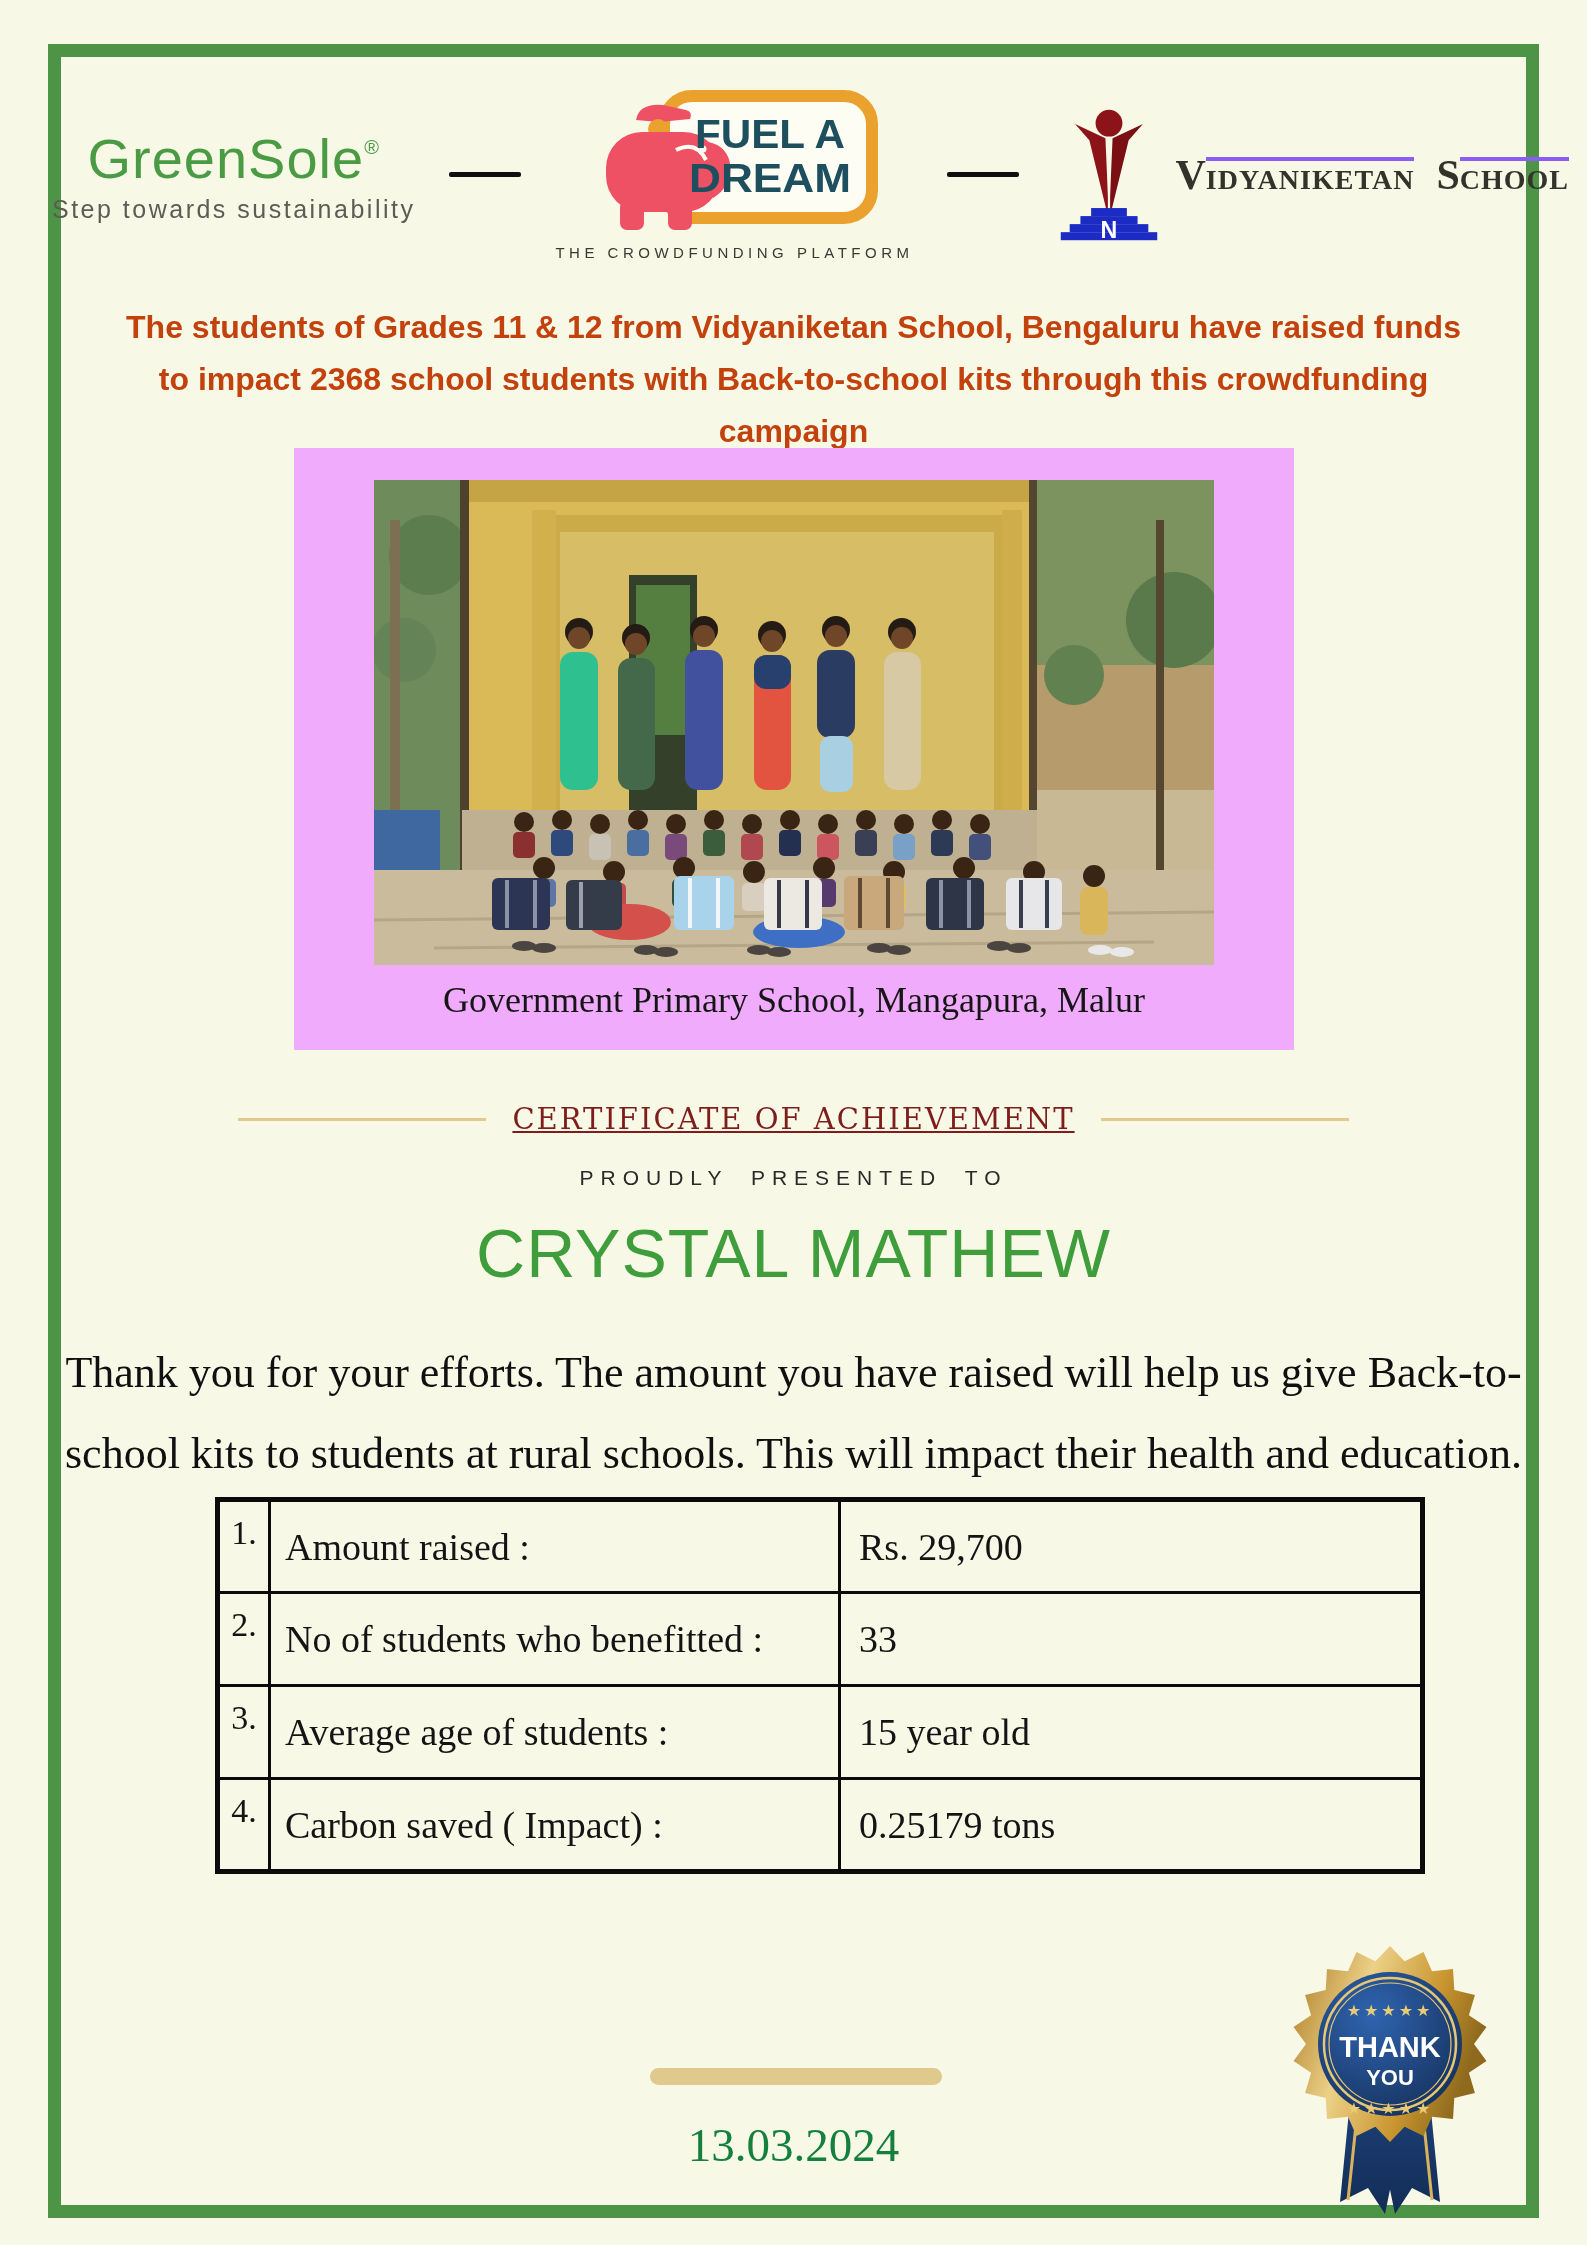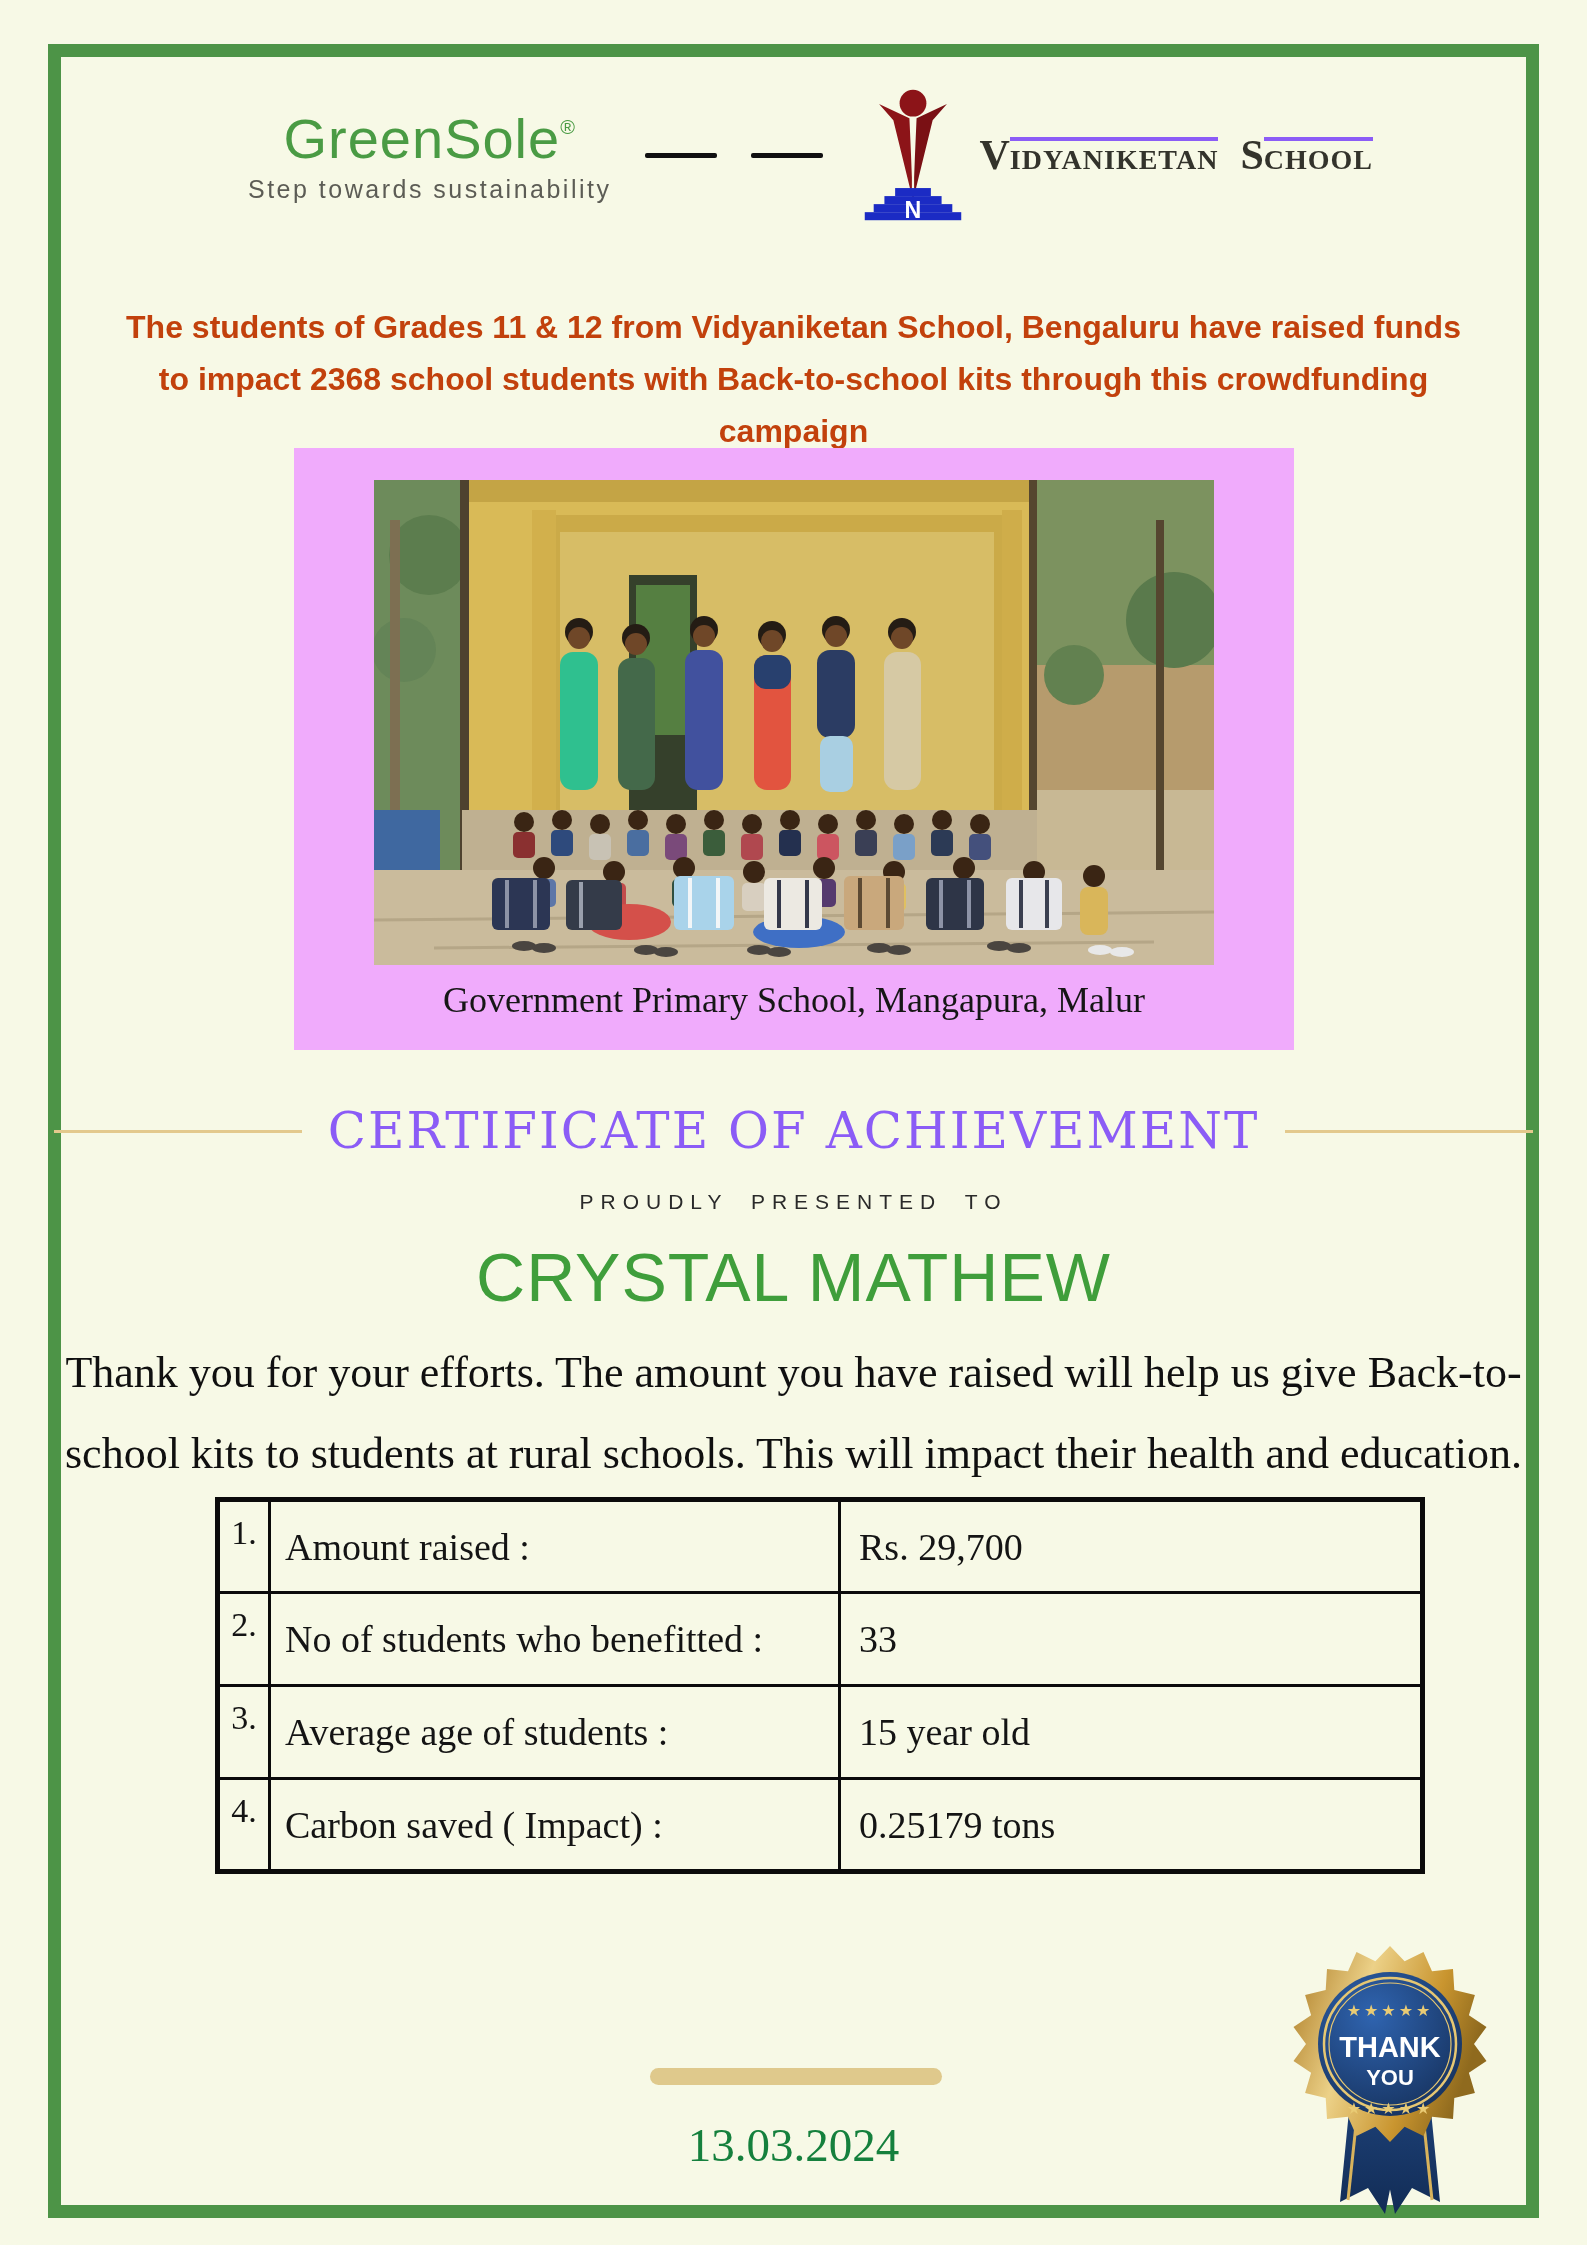--- a/index.html
+++ b/index.html
@@ -37,22 +37,22 @@
   
   .photo-mat{position:absolute;top:448px;left:294px;width:1000px;height:602px;
              background:#f0abfc;}
   .photo-mat svg{display:block;margin:32px auto 0 auto;}
   .photo-caption{margin-top:14px;text-align:center;font-size:36px;color:#161616;}
 
   
   .cert-block{position:absolute;top:1102px;left:0;width:100%;text-align:center;}
   .cert-title-row{display:flex;align-items:center;justify-content:center;gap:26px;}
   .gold-line{width:248px;height:3px;background:#e3c98d;}
-  .cert-title{font-family:"DejaVu Serif",serif;font-size:50px;color:#8b5cf6;
-              letter-spacing:2px;font-weight:normal;}
+  .cert-title{font-family:"DejaVu Serif",serif;font-size:29px;color:#7f1d1d;
+              letter-spacing:2px;font-weight:normal;text-decoration:underline;}
   .presented{margin-top:30px;font-family:"Liberation Sans",sans-serif;font-size:21px;
              letter-spacing:7px;word-spacing:10px;color:#2a2a2a;}
   .cert-name{margin-top:24px;font-family:"Liberation Sans",sans-serif;font-size:68px;
              color:#3f9e3b;letter-spacing:1px;}
 
   
   .message{position:absolute;top:1332px;left:53px;width:1481px;text-align:center;}
   .message-inner{display:inline-block;max-width:1480px;font-size:44px;line-height:1.85;color:#101010;}
 
   
@@ -74,20 +74,36 @@
 
 <div class="page">
   <div class="frame"></div>
 
   <div class="header-row">
     <div class="gs-logo">
       <div class="gs-name"><span>GreenSole</span><span class="gs-reg">®</span></div>
       <div class="gs-tag">Step towards sustainability</div>
     </div>
     <div class="logo-dash"></div>
+    <div class="fad-logo">
+      <svg width="300" height="150" viewBox="0 0 300 150">
+        <rect x="80" y="8" width="208" height="122" rx="28" fill="#fdfdf3" stroke="#eba12d" stroke-width="12"></rect>
+        <path d="M52,32 q3,-17 27,-15 l23,5 q7,2 4,9 l-31,3 z" fill="#ee5064"></path>
+        <circle cx="74" cy="41" r="10" fill="#eba12d"></circle>
+        <rect x="22" y="44" width="114" height="80" rx="36" fill="#ee5064"></rect>
+        <rect x="36" y="112" width="24" height="30" rx="7" fill="#ee5064"></rect>
+        <rect x="84" y="112" width="24" height="30" rx="7" fill="#ee5064"></rect>
+        <path d="M124,54 C152,58 154,96 129,110 L122,94 C140,87 138,66 119,66 Z" fill="#ee5064"></path>
+        <path d="M92,62 q20,-10 30,10" stroke="#fdfdf3" stroke-width="4" fill="none"></path>
+        <circle cx="119" cy="61" r="3.5" fill="#fdfdf3"></circle>
+        <text x="186" y="60" text-anchor="middle" font-family="Liberation Sans, sans-serif" font-weight="bold" font-size="40" fill="#1d4f5e" textLength="150" lengthAdjust="spacingAndGlyphs">FUEL A</text>
+        <text x="186" y="104" text-anchor="middle" font-family="Liberation Sans, sans-serif" font-weight="bold" font-size="40" fill="#1d4f5e" textLength="162" lengthAdjust="spacingAndGlyphs">DREAM</text>
+      </svg>
+      <div class="fad-tag">THE CROWDFUNDING PLATFORM</div>
+    </div>
     <div class="logo-dash"></div>
     <div class="vn-logo">
       <svg width="112" height="134" viewBox="0 0 124 150">
         <polygon points="24,18 58,34 62,126 40,36" fill="#8c1418"></polygon>
         <polygon points="100,18 66,34 62,126 84,36" fill="#7a1014"></polygon>
         <circle cx="62" cy="17" r="15" fill="#8c1418"></circle>
         <line x1="62" y1="36" x2="62" y2="118" stroke="#f7f9e6" stroke-width="2.5"></line>
         <rect x="42" y="112" width="40" height="9" fill="#1b2bc4"></rect>
         <rect x="30" y="121" width="64" height="9" fill="#1b2bc4"></rect>
         <rect x="18" y="130" width="88" height="9" fill="#1b2bc4"></rect>

